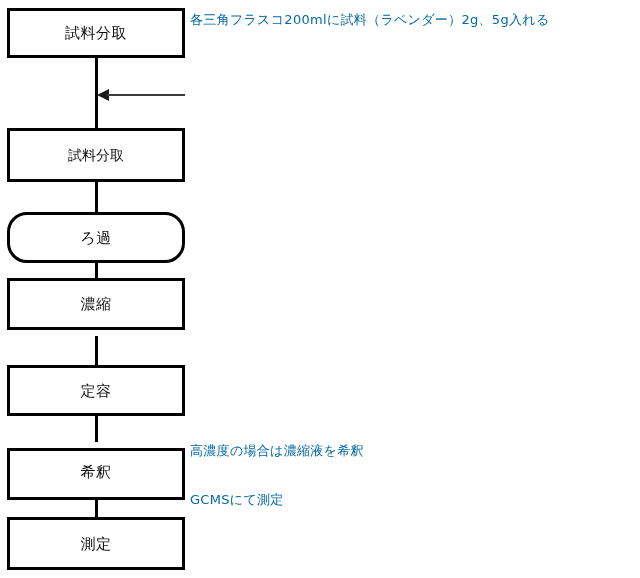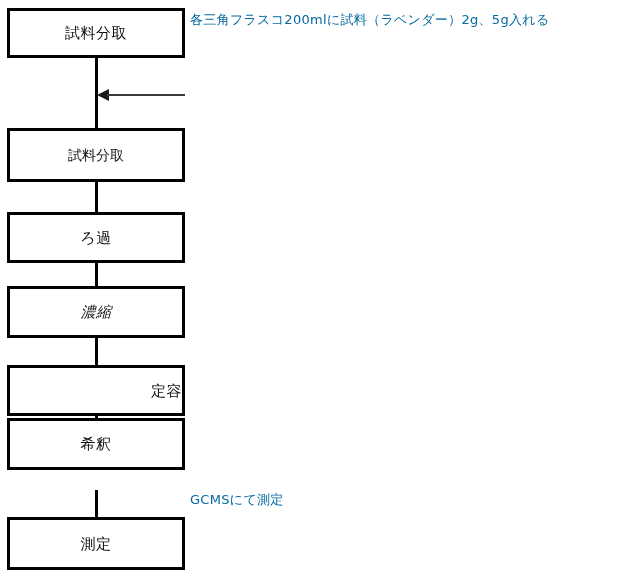--- a/index.html
+++ b/index.html
@@ -115,46 +115,49 @@
   </div>
 
   <div class="node" style="top:8px; height:50px;">
     <span class="node-line">試料分取</span>
   </div>
 
   <div class="node two-line" style="top:128px; height:54px;">
     <span class="node-line">試料分取</span>
   </div>
 
-  <div class="node" style="top:212px; height:51px;">
+  <div class="node" style="top:212px; height:51px;border-radius:20px;">
     <span class="node-line">ろ過</span>
   </div>
 
-  <div class="node" style="top:286px; height:52px;font-style:italic;">
+  <div class="node" style="top:278px; height:52px;">
     <span class="node-line">濃縮</span>
   </div>
 
-  <div class="node" style="top:365px; height:51px;align-items:flex-end;">
+  <div class="node" style="top:365px; height:51px;">
     <span class="node-line">定容</span>
   </div>
 
-  <div class="node" style="top:418px; height:52px;">
+  <div class="node" style="top:448px; height:52px;font-family:Liberation Mono, monospace;">
     <span class="node-line">希釈</span>
   </div>
 
   <div class="node" style="top:517px; height:53px;">
     <span class="node-line">測定</span>
   </div>
 
   <div class="annotation" style="top:9px;">
     <span class="ann-line">各三角フラスコ200mlに試料（ラベンダー）2g、5g入れる</span>
   </div>
 
 
 
 
 
+  <div class="annotation" style="top:440px;">
+    <span class="ann-line">高濃度の場合は濃縮液を希釈</span>
+  </div>
 
   <div class="annotation" style="top:489px;">
     <span class="ann-line">GCMSにて測定</span>
   </div>
 
 </div>
 
 </body></html>

